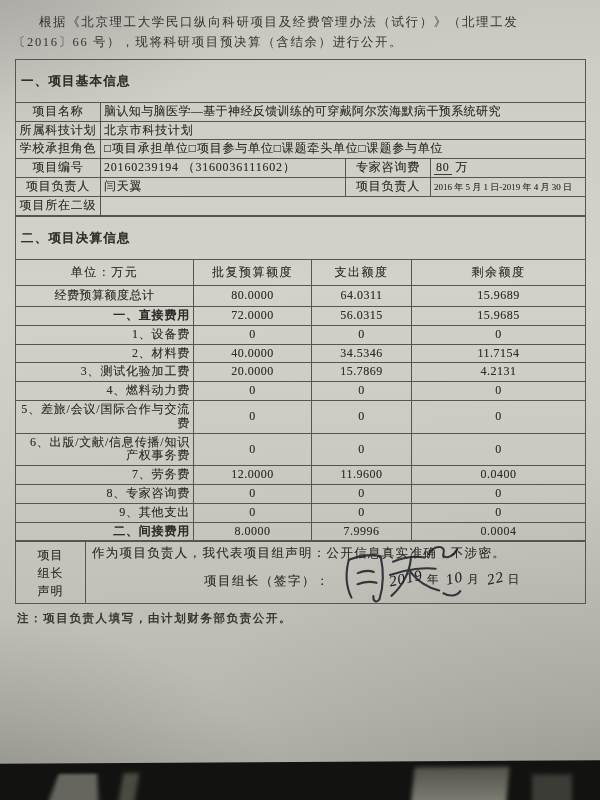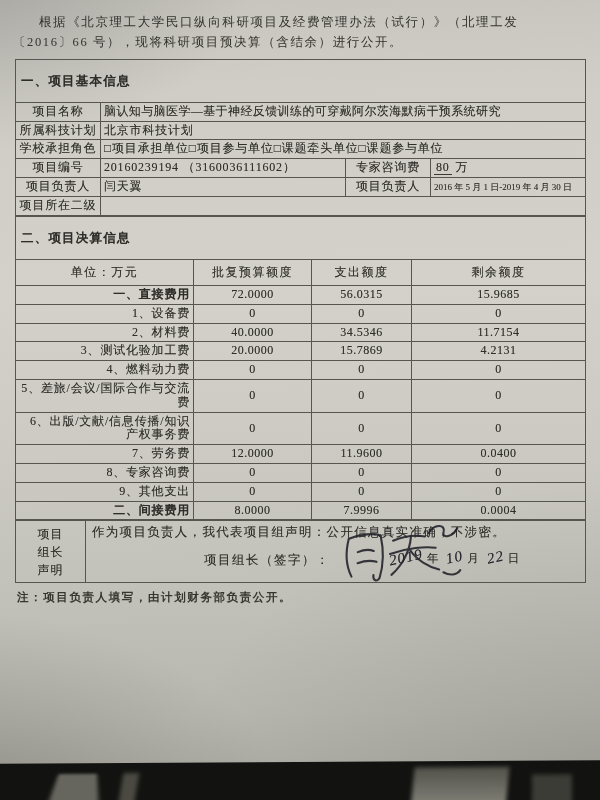--- a/index.html
+++ b/index.html
@@ -130,20 +130,26 @@
         </colgroup>
       <tbody>
           <tr class="sec">
         <td colspan="4">二、项目决算信息</td>
       </tr>
       <tr class="head">
         <td>单位：万元</td>
         <td>批复预算额度</td>
         <td>支出额度</td>
         <td>剩余额度</td>
+      </tr>
+      <tr>
+        <td class="num" style="height:21px">经费预算额度总计</td>
+        <td class="num">80.0000</td>
+        <td class="num">64.0311</td>
+        <td class="num">15.9689</td>
       </tr>
       <tr>
         <td class="lab" style="font-weight:bold">一、直接费用</td>
         <td class="num">72.0000</td>
         <td class="num">56.0315</td>
         <td class="num">15.9685</td>
       </tr>
       <tr>
         <td class="lab">1、设备费</td>
         <td class="num">0</td>

